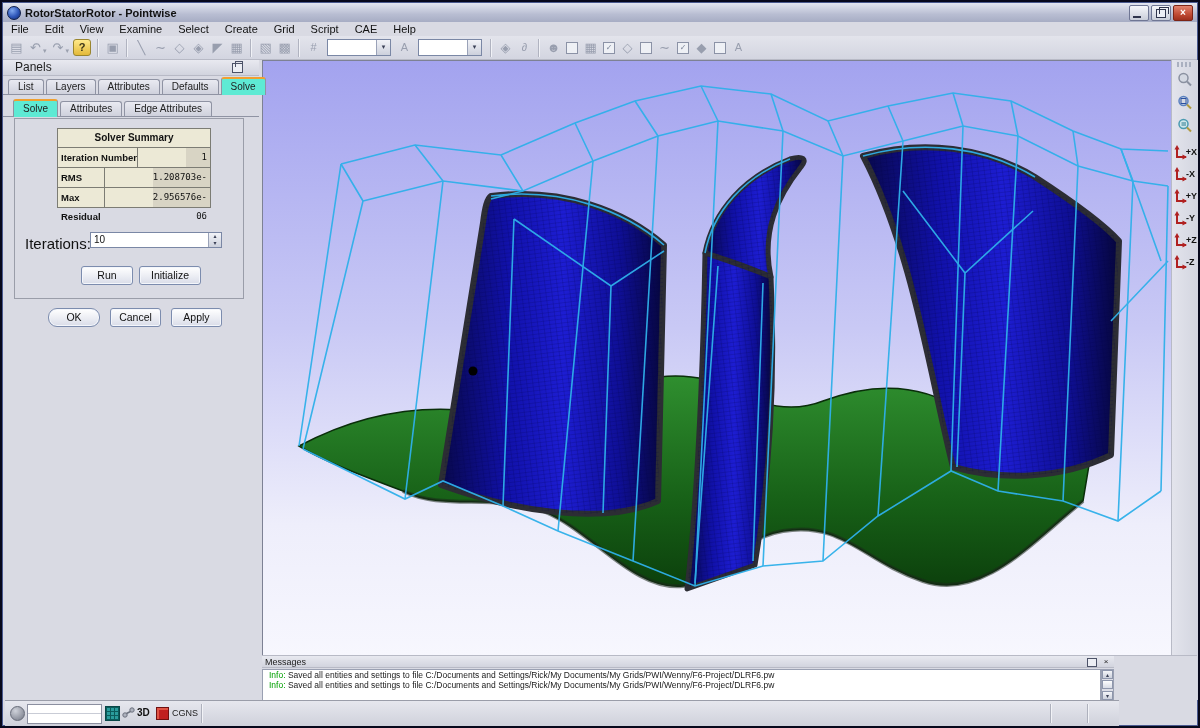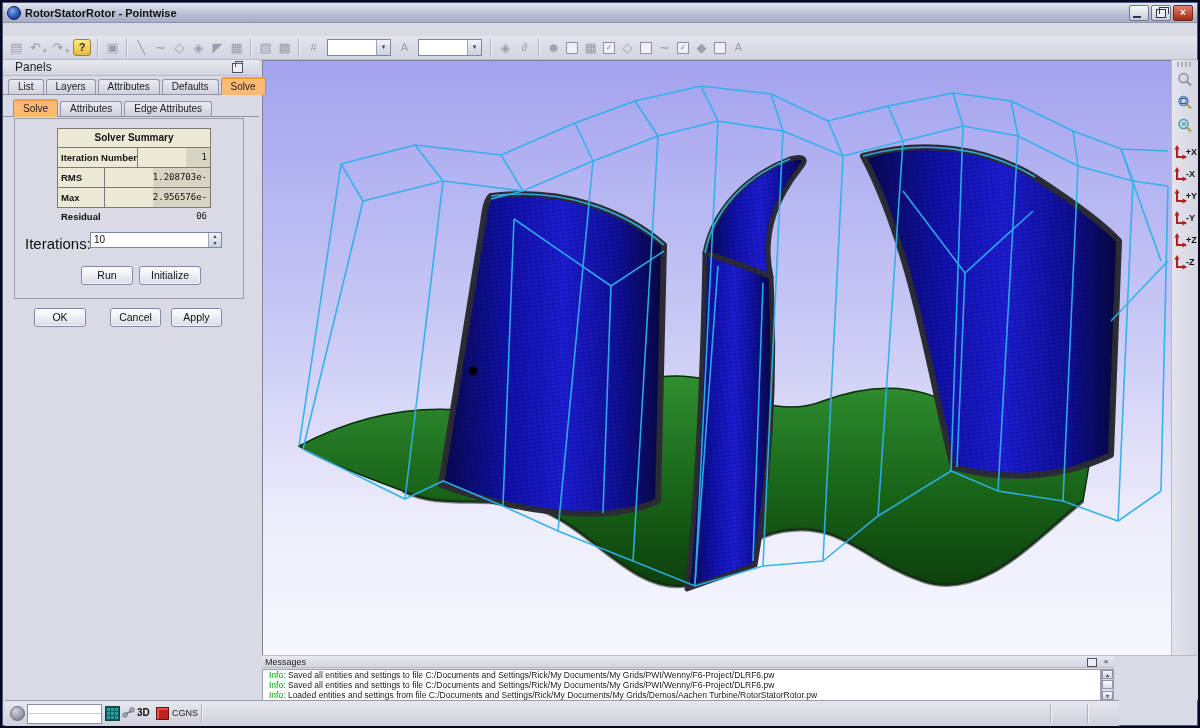--- a/index.html
+++ b/index.html
@@ -30,21 +30,21 @@
   .tcheck{width:10px;height:10px;border:1px solid #8b92a6;background:#eef0f5;margin:0 3px;font-size:8px;line-height:9px;text-align:center;color:#7b8499;}
   
   .left-panel{left:3px;top:60px;width:256px;height:640px;background:#d9dae3;}
   .panel-head{position:absolute;left:0;top:0;width:100%;height:16px;background:linear-gradient(#e8e9f0,#d2d4de);border-bottom:1px solid #b8bac6;font-size:12px;color:#222;line-height:15px;padding-left:12px;box-sizing:border-box;}
   .float-icon{position:absolute;right:16px;top:3px;width:9px;height:8px;border:1px solid #4c5268;background:#eceef4;}
   .float-icon:before{content:"";position:absolute;left:2px;top:-3px;width:6px;height:5px;border:1px solid #4c5268;border-bottom:none;}
   .tabrow{position:absolute;left:0;width:100%;display:flex;align-items:flex-end;border-bottom:1px solid #8f93a3;box-sizing:border-box;padding-left:5px;}
   .tabrow1{top:18px;height:17px;}
   .tabrow2{top:40px;height:17px;padding-left:10px;}
   .ptab{height:14px;line-height:14px;font-size:10px;color:#222;padding:0 9px;border:1px solid #8f93a3;border-bottom:none;border-radius:3px 3px 0 0;background:linear-gradient(#e9eaf1,#cfd1dc);margin-right:2px;cursor:default;}
-  .ptab.active{height:16px;line-height:15px;background:#fdba74;border-top:2px solid #f0a030;position:relative;z-index:2;margin-bottom:-1px;}
+  .ptab.active{height:16px;line-height:15px;background:#5eead4;border-top:2px solid #f0a030;position:relative;z-index:2;margin-bottom:-1px;}
   .groupbox{position:absolute;left:11px;top:58px;width:228px;height:179px;border:1px solid #9a9da9;}
   .sumtable{position:absolute;left:54px;top:68px;width:152px;border:1px solid #7c7c74;background:#ece9d6;}
   .sum-head{height:18px;line-height:18px;text-align:center;font-size:10px;font-weight:bold;color:#111;border-bottom:1px solid #7c7c74;}
   .sum-row{display:flex;height:19px;border-bottom:1px solid #7c7c74;gap:48px;}
   .sum-row:last-child{border-bottom:none;}
   .sum-label{width:80px;font-size:9.5px;font-weight:bold;color:#111;line-height:19px;padding-left:3px;border-right:1px solid #7c7c74;background:#ece9d6;box-sizing:border-box;}
   .sum-val{flex:1;background:#d8d4c4;font-family:"DejaVu Sans Mono",monospace;font-size:9px;line-height:19px;text-align:right;padding-right:3px;color:#111;}
   .iter-label{position:absolute;left:22px;top:175px;font-size:15px;color:#111;}
   .iter-combo{position:absolute;left:87px;top:172px;width:132px;height:16px;background:#fff;border:1px solid #7a87a5;display:flex;box-sizing:border-box;}
   .iter-combo .val{flex:1;font-size:10px;line-height:14px;padding-left:3px;color:#111;}
@@ -95,20 +95,32 @@
       <div class="wbtn">
           <span class="glyph-min"></span>
         </div>
       <div class="wbtn">
           <span class="glyph-rest"></span>
         </div>
       <div class="wbtn close">×</div>
     </div>
   </div>
 
+  <div class="abs menubar">
+    <span class="menu-item">File</span>
+    <span class="menu-item">Edit</span>
+    <span class="menu-item">View</span>
+    <span class="menu-item">Examine</span>
+    <span class="menu-item">Select</span>
+    <span class="menu-item">Create</span>
+    <span class="menu-item">Grid</span>
+    <span class="menu-item">Script</span>
+    <span class="menu-item">CAE</span>
+    <span class="menu-item">Help</span>
+  </div>
 
   <div class="abs toolbar">
     <span class="tbtn">▤</span>
     <span class="tbtn">↶</span>
     <span class="mini-caret">▾</span>
     <span class="tbtn">↷</span>
     <span class="mini-caret">▾</span>
     <span class="tbtn help">?</span>
     <span class="tsep"></span>
     <span class="tbtn">▣</span>
@@ -186,21 +198,21 @@
     <span class="iter-label">Iterations:</span>
     <div class="iter-combo">
       <span class="val">10</span>
       <span class="iter-spin">
         <span>▴</span><br>
         <span>▾</span>
       </span>
     </div>
     <div class="btn" style="left:78px;top:206px;width:50px;">Run</div>
     <div class="btn" style="left:136px;top:206px;width:60px;">Initialize</div>
-    <div class="btn" style="left:31px;top:248px;width:50px;">OK</div>
+    <div class="btn" style="left:45px;top:248px;width:50px;border-radius:9px;">OK</div>
     <div class="btn" style="left:107px;top:248px;width:49px;">Cancel</div>
     <div class="btn" style="left:168px;top:248px;width:49px;">Apply</div>
   </div>
 
   <div class="abs viewport">
     <svg width="908" height="595" viewBox="0 0 908 595">
       <defs>
         <linearGradient id="bg" x1="0" y1="0" x2="0" y2="1">
           <stop offset="0" stop-color="#a3a3ef"></stop>
             <stop offset="0.45" stop-color="#c9c9f5"></stop>
@@ -345,21 +357,20 @@
 
   <div class="abs messages">
     <div class="msg-head">
       <span>Messages</span>
       <span class="msg-float"></span>
       <span class="msg-close">×</span>
     </div>
     <div class="msg-body">
       <div class="msg-line"><span class="msg-tag">Info:</span><span> Saved all entities and settings to file C:/Documents and Settings/Rick/My Documents/My Grids/PWI/Wenny/F6-Project/DLRF6.pw</span></div>
       <div class="msg-line"><span class="msg-tag">Info:</span><span> Saved all entities and settings to file C:/Documents and Settings/Rick/My Documents/My Grids/PWI/Wenny/F6-Project/DLRF6.pw</span></div>
-      <div class="msg-line"><span class="msg-tag">Info:</span><span> Loaded entities and settings from file C:/Documents and Settings/Rick/My Documents/My Grids/Demos/Aachen Turbine/RotorStatorRotor.pw</span></div>
     </div>
     <div class="msg-scroll">
       <span class="sc-btn" style="top:0;">▴</span>
       <span class="sc-thumb"></span>
       <span class="sc-btn" style="bottom:0;">▾</span>
     </div>
   </div>
   <div class="abs filler"></div>
 
   <div class="abs statusbar">

